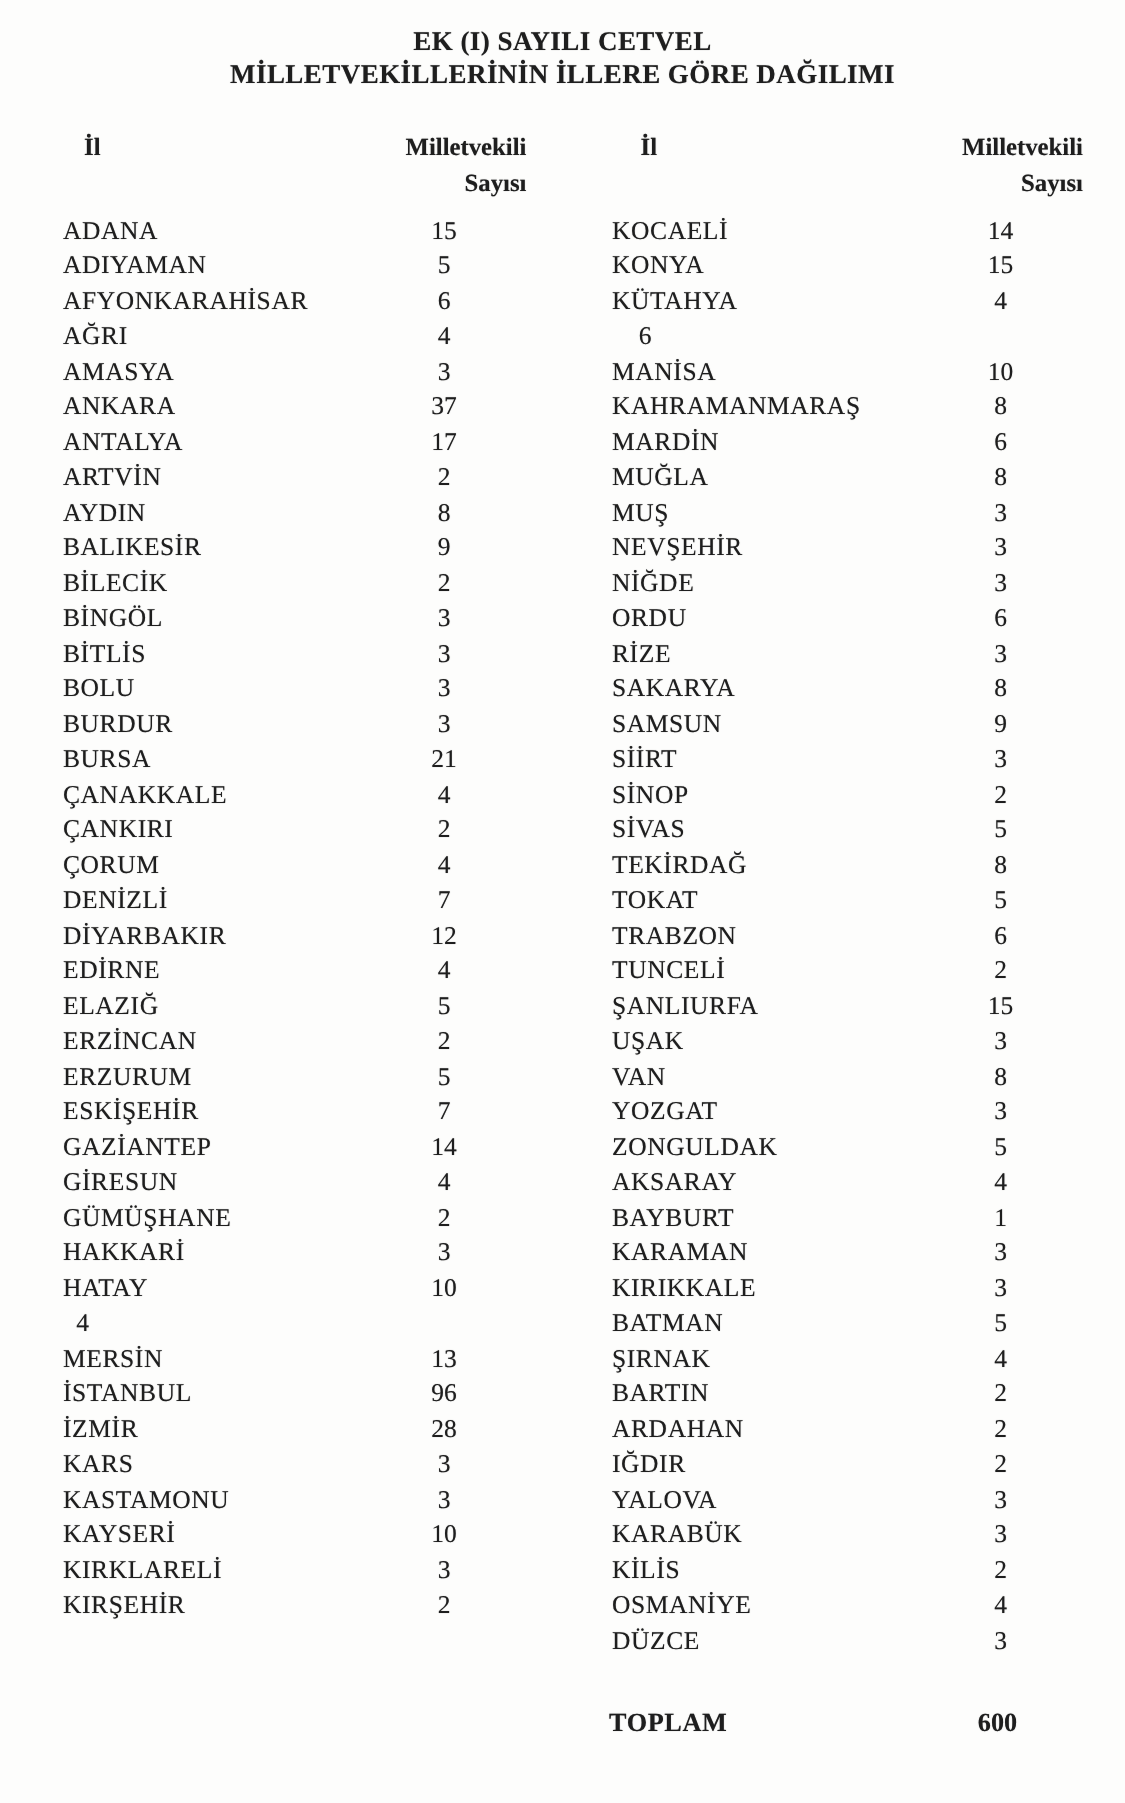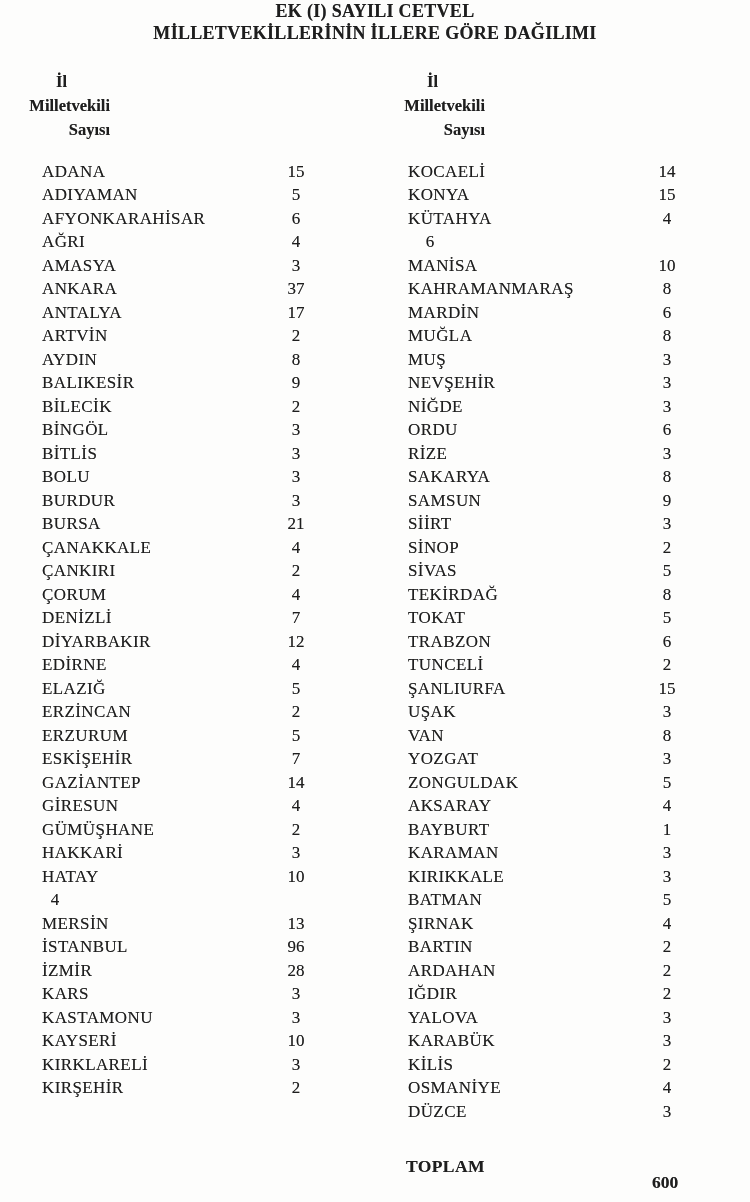--- a/index.html
+++ b/index.html
@@ -8,41 +8,42 @@
     position: relative;
     width: 750px;
     height: 1202px;
     background: #fdfdfc;
     font-family: "Liberation Serif", "DejaVu Serif", serif;
     color: #1e1e1e;
     overflow: hidden;
     text-shadow: 0 0 0.6px rgba(40,40,40,0.55);
   }
   .doc-title {
+    padding-top: 16px;
     text-align: center;
     font-weight: bold;
     font-size: 18px;
     line-height: 22px;
     letter-spacing: 0.3px;
   }
   .header-row {
     display: flex;
     margin-top: 26px;
     font-weight: bold;
     font-size: 16.5px;
     line-height: 24px;
   }
-  .hgroup { width: 375px; display: flex; align-items: flex-start; flex-direction: column; }
+  .hgroup { width: 375px; display: flex; align-items: flex-start; }
   .h-prov { flex: 1; }
   .hgroup.left .h-prov { padding-left: 56px; }
   .hgroup.right .h-prov { padding-left: 52px; }
   .h-count { width: 110px; text-align: right; }
   .hgroup.left .h-count { margin-right: 24px; }
   .hgroup.right .h-count { margin-right: 28px; }
-  .table-body { display: flex; margin-top: 18px; align-items: flex-start; }
+  .table-body { display: flex; margin-top: 8px; align-items: flex-start; }
   .colgroup { width: 375px; }
   .row {
     display: flex;
     height: 23.5px;
     align-items: center;
     font-size: 17px;
   }
   .province { flex: 1; letter-spacing: 0.4px; }
   .colgroup.left .province { padding-left: 42px; }
   .colgroup.right .province { padding-left: 33px; }
@@ -50,21 +51,21 @@
   .colgroup.left .count { margin-right: 24px; }
   .colgroup.right .count { margin-right: 28px; }
   .total-row {
     position: relative;
     height: 24px;
     margin-top: 32px;
     font-weight: bold;
     font-size: 17.5px;
   }
   .total-label { position: absolute; left: 406px; top: 0; letter-spacing: 0.4px; }
-  .total-value { position: absolute; left: 610px; top: 16px; width: 110px; text-align: center; }
+  .total-value { position: absolute; left: 610px; top: 0; width: 110px; text-align: center; }
 </style>
 </head>
 <body>
 
 <div class="page">
 
   <div class="doc-title">
     <div>EK (I) SAYILI CETVEL</div>
     <div>MİLLETVEKİLLERİNİN İLLERE GÖRE DAĞILIMI</div>
   </div>

